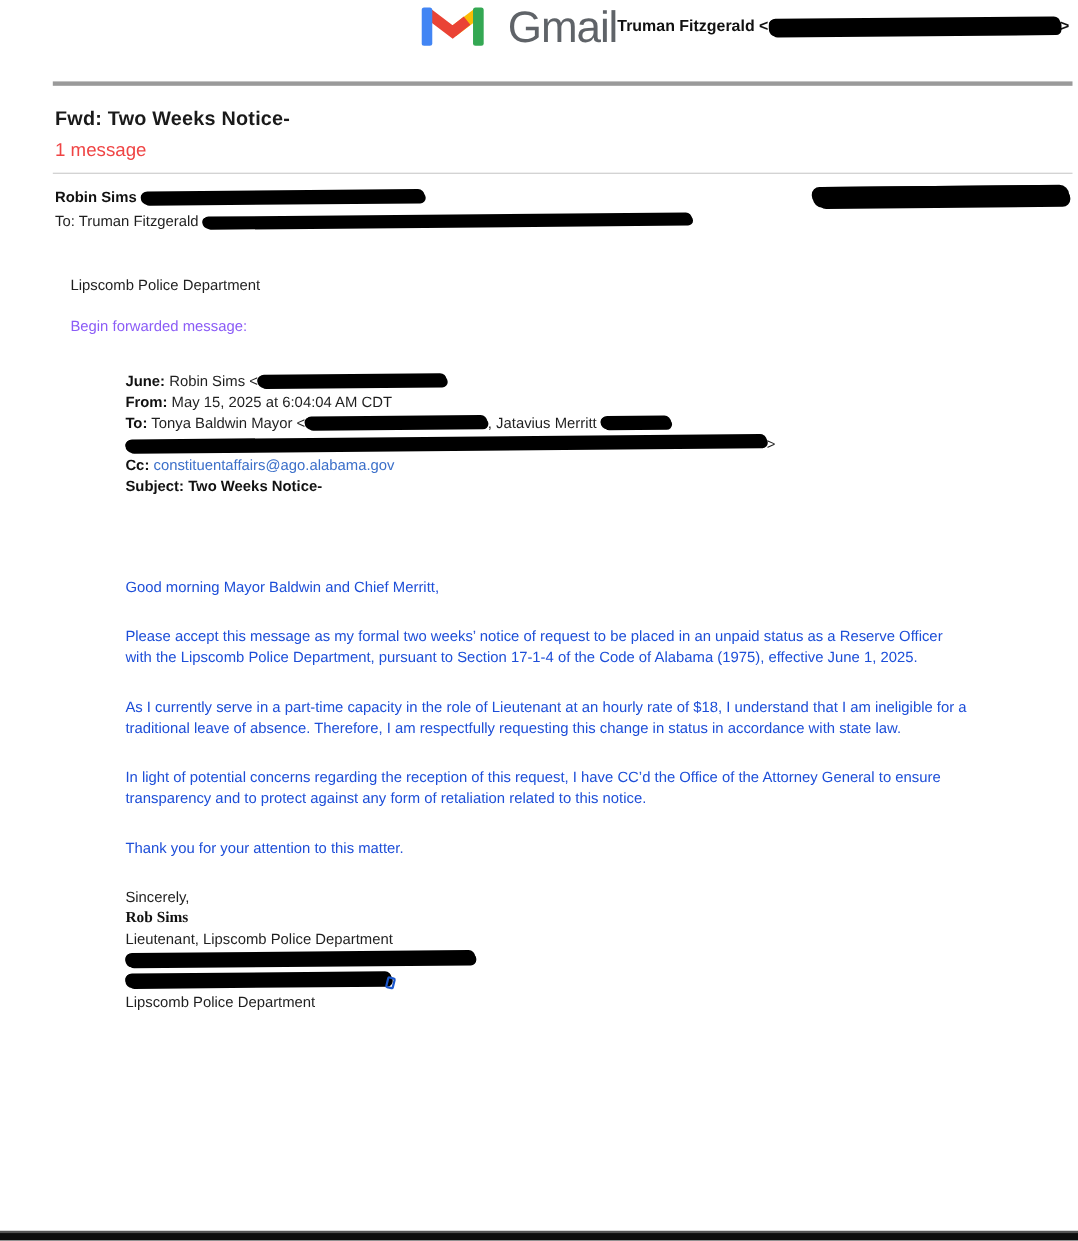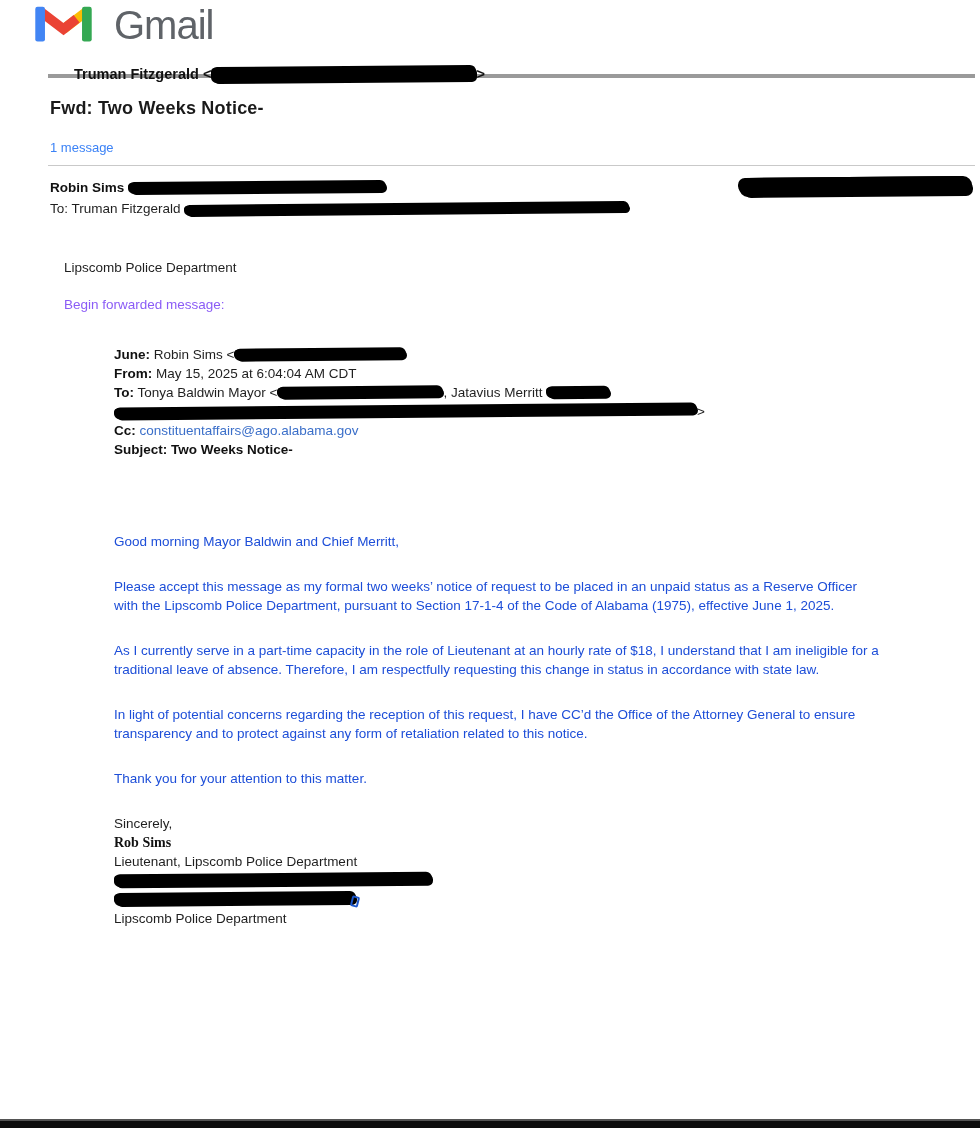--- a/index.html
+++ b/index.html
@@ -8,44 +8,43 @@
   .page {
     position:relative;
     width:980px; height:1128px;
     background:#ffffff;
     overflow:hidden;
     color:#1f1f1f;
   }
 
   
   .top-bar {
-    display:flex; justify-content:space-between; align-items:flex-start;
+    display:flex; justify-content:flex-end; align-items:flex-start;
     padding:0 8px 0 35px;
     height:56px;
-    flex-direction:column;
   }
   .logo { display:flex; align-items:flex-start; }
   .logo svg { width:57px; height:45px; margin-top:-2px; }
   .logo-text {
     font-size:40px; line-height:50px; font-weight:400;
     color:#5f6368; margin-left:22px; letter-spacing:-1px;
   }
   .account {
     margin-top:16px; font-weight:bold; font-size:14.5px; color:#111;
-    display:flex; align-items:center; white-space:nowrap;margin-left:39px;
+    display:flex; align-items:center; white-space:nowrap;
   }
 
   
   .rule-thick { margin:18px 5px 0 48px; height:4px; background:#9a9a9a; }
   .rule-thin  { margin:10px 5px 0 48px; border-top:1px solid #c9c9c9; }
 
   
   .subject-block { margin:13px 0 0 50px; }
   .subject-title { font-size:18px; font-weight:bold; color:#1a1a1a; letter-spacing:0.2px;margin-top:20px; }
-  .message-count { font-size:13px; color:#3b82f6; margin-top:21px; }
+  .message-count { font-size:17px; color:#ef4444; margin-top:8px; }
 
   
   .meta-row {
     display:flex; justify-content:space-between; align-items:flex-start;
     margin:11px 8px 0 50px; font-size:13.5px;
   }
   .meta-left { line-height:21px; }
   .sender-name { font-weight:bold; color:#111; }
 
   

